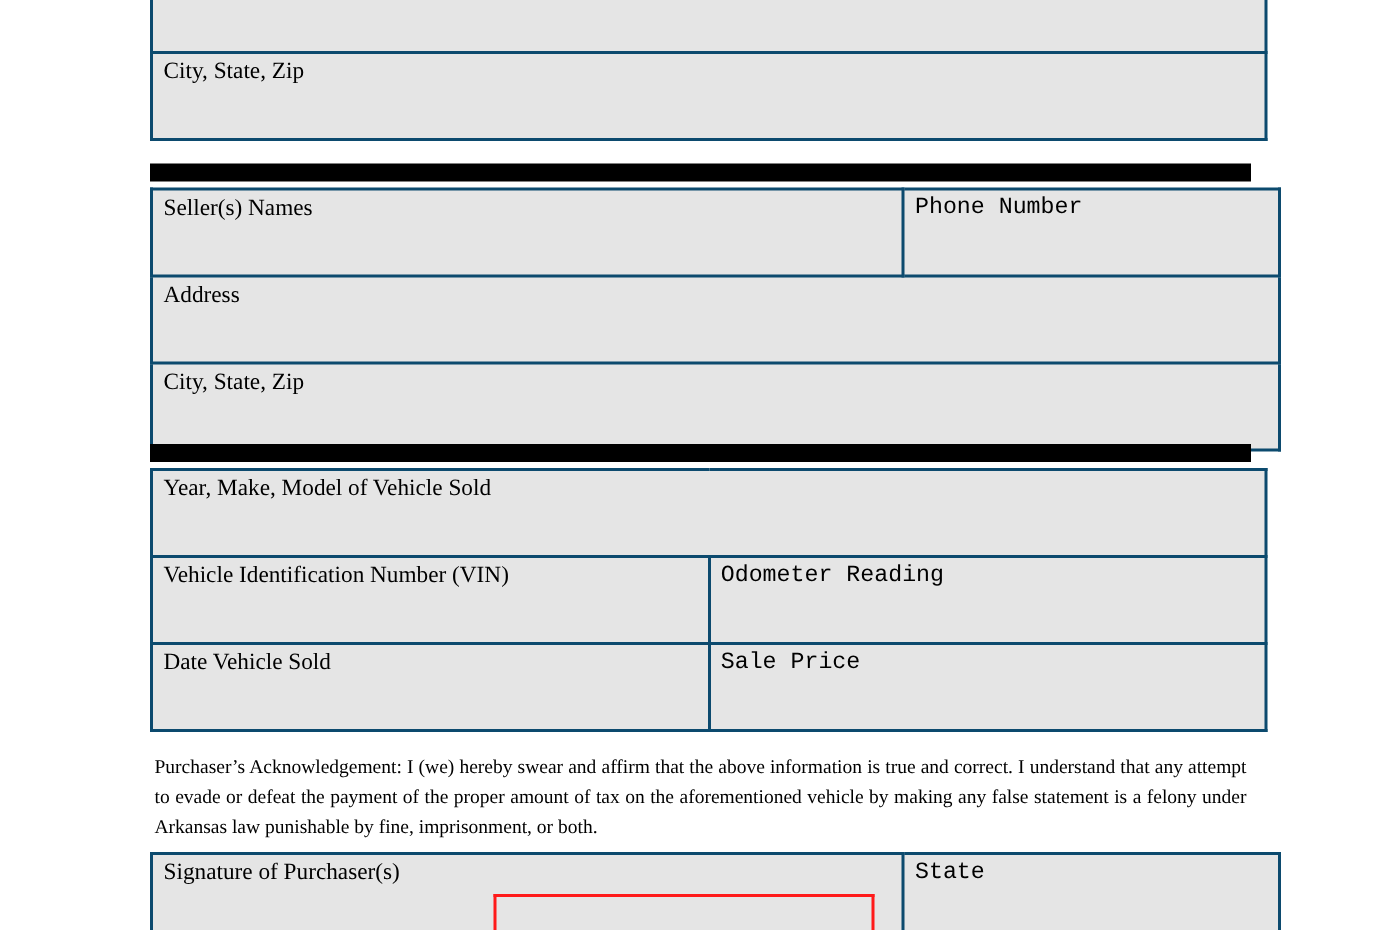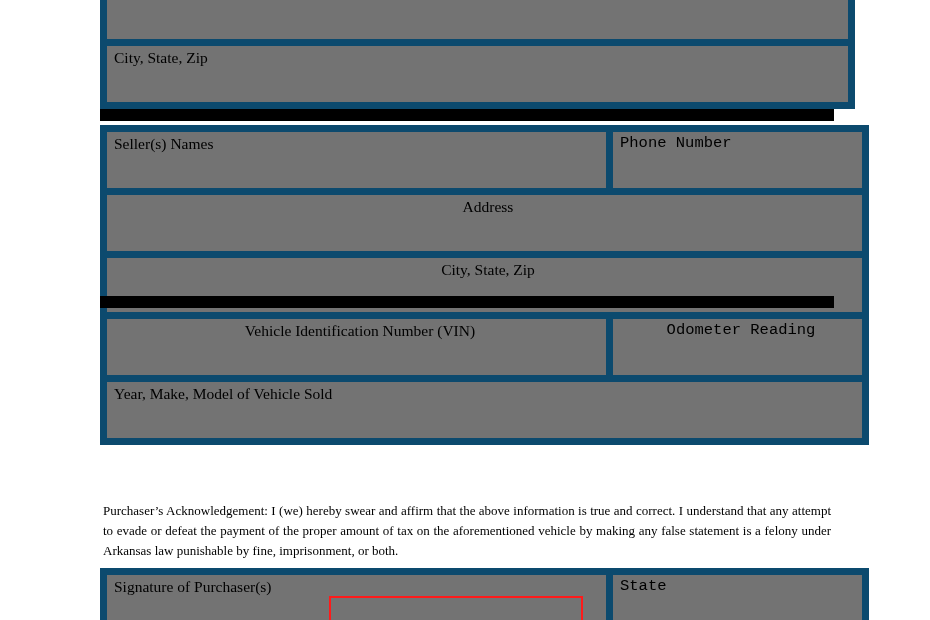--- a/index.html
+++ b/index.html
@@ -27,33 +27,33 @@
 
   
   .form-table {
     position: absolute;
     left: 100px;
     width: 734px;
     border-collapse: collapse;
     table-layout: fixed;
   }
   .form-table td {
-    border: 7px solid #0c4a6e;
+    border: 2px solid #0c4a6e;
     vertical-align: top;
     padding: 3px 0 0 7px;
     font-size: 15.5px;
     line-height: 1.15;
-    background: #737373;
+    background: #e5e5e5;
   }
   .col-wide  { width: 492px; }
   .col-narrow{ width: 242px; font-family: Liberation Mono, monospace; }
   .col-full  { width: 734px; }
 
   .r-tall  { height: 53px; }
-  .r-mid   { height: 53px; text-align: center; }
+  .r-mid   { height: 53px; }
 
   
   .black-bar {
     position: absolute;
     left: 100px;
     width: 734px;
     height: 12px;
     background: #000000;
   }
 
@@ -120,30 +120,38 @@
       </td>
     </tr>
   </tbody>
     </table>
 
   <div class="black-bar" style="top:296px;"></div>
 
   <table class="form-table" style="top:312px;">
     <tbody>
         <tr>
+      <td class="col-full r-tall" colspan="2">
+        <span>Year, Make, Model of Vehicle Sold</span>
+      </td>
+    </tr>
+    <tr>
       <td class="col-wide r-mid">
         <span>Vehicle Identification Number (VIN)</span>
       </td>
       <td class="col-narrow r-mid">
         <span>Odometer Reading</span>
       </td>
     </tr>
     <tr>
-      <td class="col-full r-tall" colspan="2">
-        <span>Year, Make, Model of Vehicle Sold</span>
+      <td class="col-wide r-mid">
+        <span>Date Vehicle Sold</span>
+      </td>
+      <td class="col-narrow r-mid">
+        <span>Sale Price</span>
       </td>
     </tr>
   </tbody>
     </table>
 
   <p class="ack" style="top:501px; margin:0;">Purchaser’s Acknowledgement:  I (we) hereby swear and affirm that the above information is true and correct.  I understand that any attempt to evade or defeat the payment of the proper amount of tax on the aforementioned vehicle by making any false statement is a felony under Arkansas law punishable by fine, imprisonment, or both.</p>
 
   <table class="form-table" style="top:568px;">
     <tbody>
         <tr>

